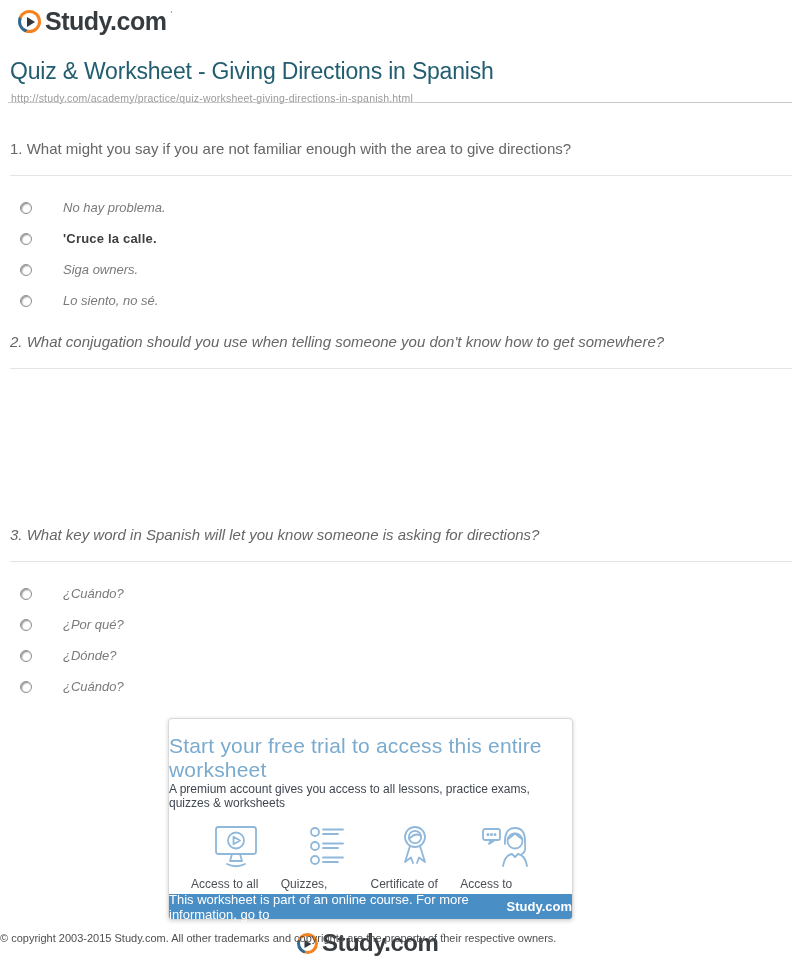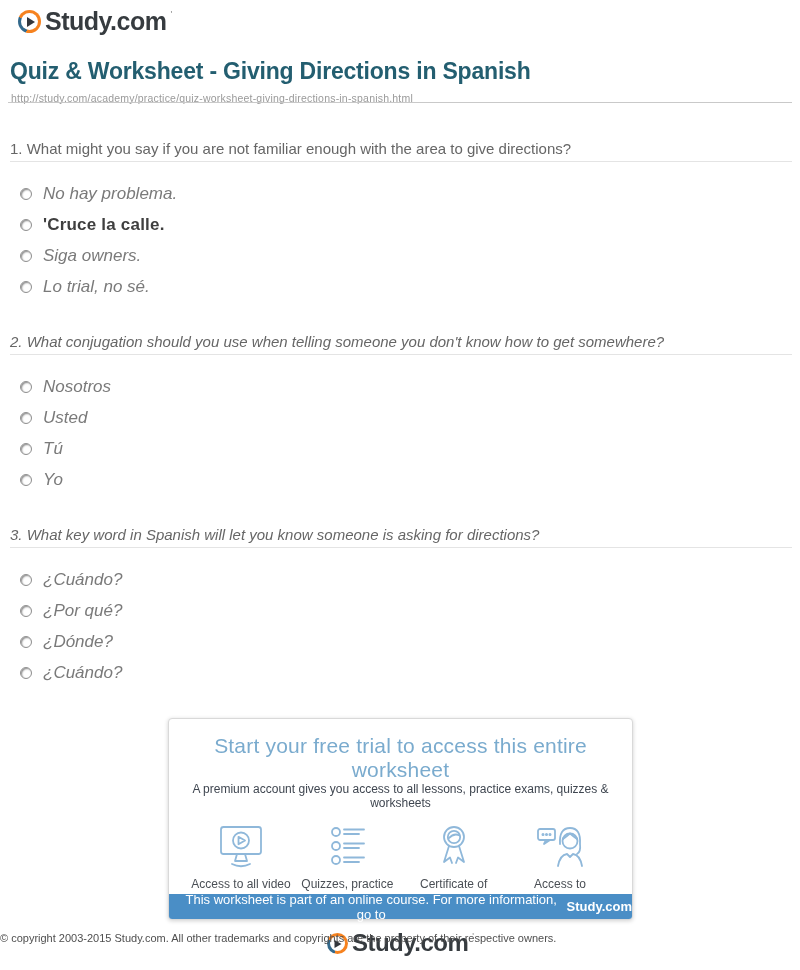--- a/index.html
+++ b/index.html
@@ -29,75 +29,74 @@
   .logo-tm { font-size: 9px; color: #8a8a8a; line-height: 1; margin-top: 1px; }
 
   .logo-lg .logo-icon { width: 23px; height: 23px; margin-top: 1px; }
   .logo-lg .logo-icon::after { border-width: 5px 0 5px 8px; }
   .logo-lg .logo-text { font-size: 25px; }
 
   
   .top-logo { position: absolute; top: 9px; left: 18px; }
   .page-title {
     position: absolute; top: 58px; left: 10px; width: 780px;
-    font-size: 23px; font-weight: bold; color: #235e70; letter-spacing: -0.2px;
+    font-size: 23px; font-weight: normal; color: #235e70; letter-spacing: -0.2px;
   }
   .page-url {
     position: absolute; top: 92px; left: 11px;
     font-size: 10.5px; color: #9a9a9a; letter-spacing: 0.2px;
   }
   .header-rule {
     position: absolute; top: 102px; left: 8px; width: 784px; height: 0;
     border-top: 1px solid #c9c9c9;
   }
 
   
   .question-block { position: absolute; left: 10px; width: 782px; }
   .q1 { top: 140px; } .q2 { top: 333px; } .q3 { top: 526px; }
   .question-text {
-    font-size: 15px; color: #666; padding-bottom: 4px;
+    font-size: 15px; color: #666; padding-bottom: 18px;
     border-bottom: 1px solid #e4e4e4;
   }
   .q-italic .question-text { font-style: italic; }
   .options { padding: 16px 0 0 10px; }
   .option { display: flex; align-items: center; gap: 11px; height: 31px; cursor: pointer; }
   .radio {
     width: 12px; height: 12px; border-radius: 50%; flex: 0 0 auto;
     border: 1px solid #8f8f8f;
     background: radial-gradient(circle at 65% 65%, #ffffff 40%, #e0e0e0 100%);
     box-shadow: inset 1px 1px 1.5px rgba(0,0,0,0.4);
   }
-  .option-label { font-size: 17px; font-style: italic; color: #7a7a7a; }
+  .option-label { font-size: 13px; font-style: italic; color: #7a7a7a; margin-left: 20px; }
   .option-label.opt-bold { font-style: normal; font-weight: bold; color: #3f3f3f; letter-spacing: 0.2px; }
 
   
   .promo-box {
-    position: absolute; top: 718px; left: 168px; width: 465px; height: 202px;
+    position: absolute; top: 718px; left: 168px; width: 405px; height: 202px;
     background: #fff; border: 1px solid #d9d9d9; border-radius: 4px;
     box-shadow: 0 1px 4px rgba(0,0,0,0.18);
-    text-align: center;
   }
   .promo-heading {
     margin-top: 15px; font-size: 21px; font-weight: normal; color: #7aabce; letter-spacing: 0.2px;
   }
   .promo-subheading { font-size: 12px; color: #3f4650; }
   .features { display: flex; justify-content: space-between; padding: 14px 22px 0 22px; }
   .feature { width: 100px; display: flex; flex-direction: column; align-items: center; }
   .feature svg { display: block; }
   .feature-label { margin-top: 7px; font-size: 12px; line-height: 1.25; color: #4a4f55; }
   .promo-logo { margin-top: 9px; display: flex; justify-content: center; }
   .logo-md .logo-icon { width: 21px; height: 21px; margin-top: 2px; }
   .logo-md .logo-icon::after { border-width: 4.5px 0 4.5px 7px; }
   .logo-md .logo-text { font-size: 24px; }
 
   .promo-banner {
     position: absolute; left: 0; right: 0; bottom: 0; height: 25px;
     background: #4a8ec6; border-radius: 0 0 3px 3px;
     display: flex; align-items: center; justify-content: center;
-    font-size: 13px; color: #fff; padding-left: 11px;
+    font-size: 13px; color: #fff;
   }
   .promo-banner .brand { font-weight: bold; margin-left: 4px; cursor: pointer; }
 
   
   .copyright {
     position: absolute; top: 931px; left: 0; width: 800px;
     text-align: left; font-size: 11px; color: #4f4f4f; line-height: 1.45;
   }
 </style>
 </head>
@@ -123,45 +122,27 @@
     <div class="option">
       <span class="radio"></span>
       <span class="option-label opt-bold">'Cruce la calle.</span>
     </div>
     <div class="option">
       <span class="radio"></span>
       <span class="option-label">Siga owners.</span>
     </div>
     <div class="option">
       <span class="radio"></span>
-      <span class="option-label">Lo trial, no sé.</span>
+      <span class="option-label">Lo siento, no sé.</span>
     </div>
   </div>
 </div>
 
 <div class="question-block q2 q-italic">
   <div class="question-text">2. What conjugation should you use when telling someone you don't know how to get somewhere?</div>
-  <div class="options">
-    <div class="option">
-      <span class="radio"></span>
-      <span class="option-label">Nosotros</span>
-    </div>
-    <div class="option">
-      <span class="radio"></span>
-      <span class="option-label">Usted</span>
-    </div>
-    <div class="option">
-      <span class="radio"></span>
-      <span class="option-label">Tú</span>
-    </div>
-    <div class="option">
-      <span class="radio"></span>
-      <span class="option-label">Yo</span>
-    </div>
-  </div>
 </div>
 
 <div class="question-block q3 q-italic">
   <div class="question-text">3. What key word in Spanish will let you know someone is asking for directions?</div>
   <div class="options">
     <div class="option">
       <span class="radio"></span>
       <span class="option-label">¿Cuándo?</span>
     </div>
     <div class="option">

